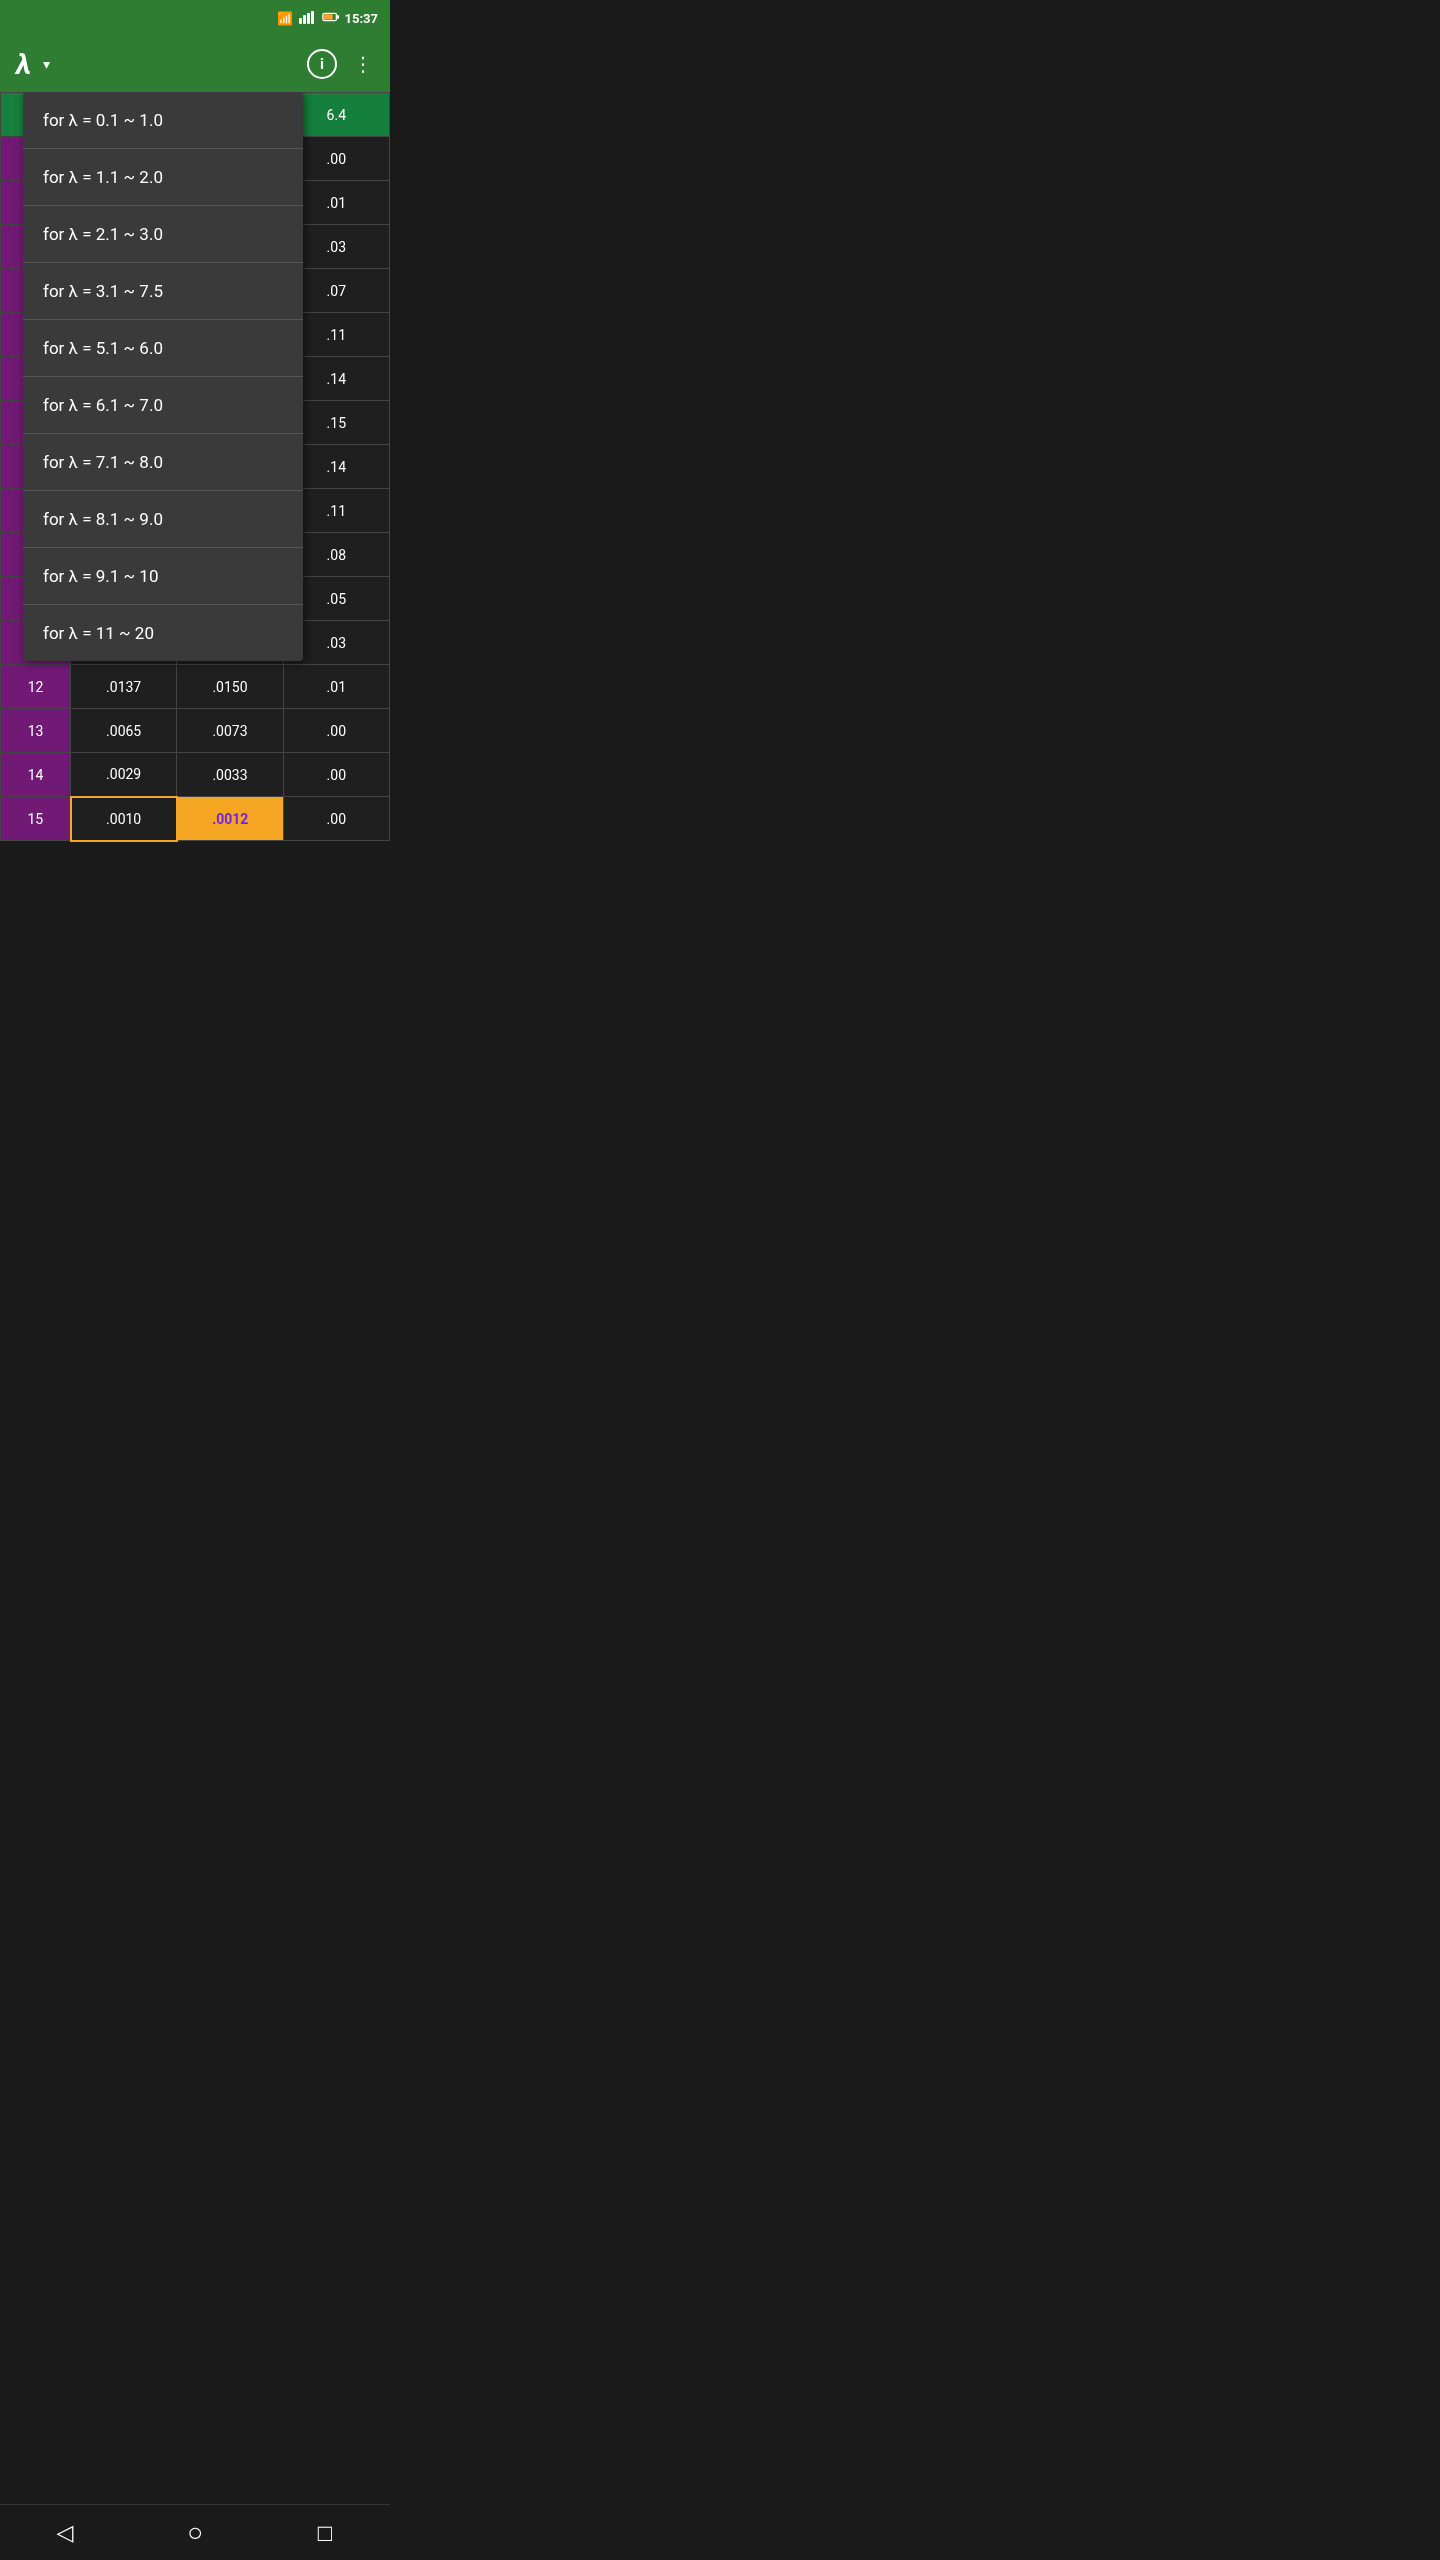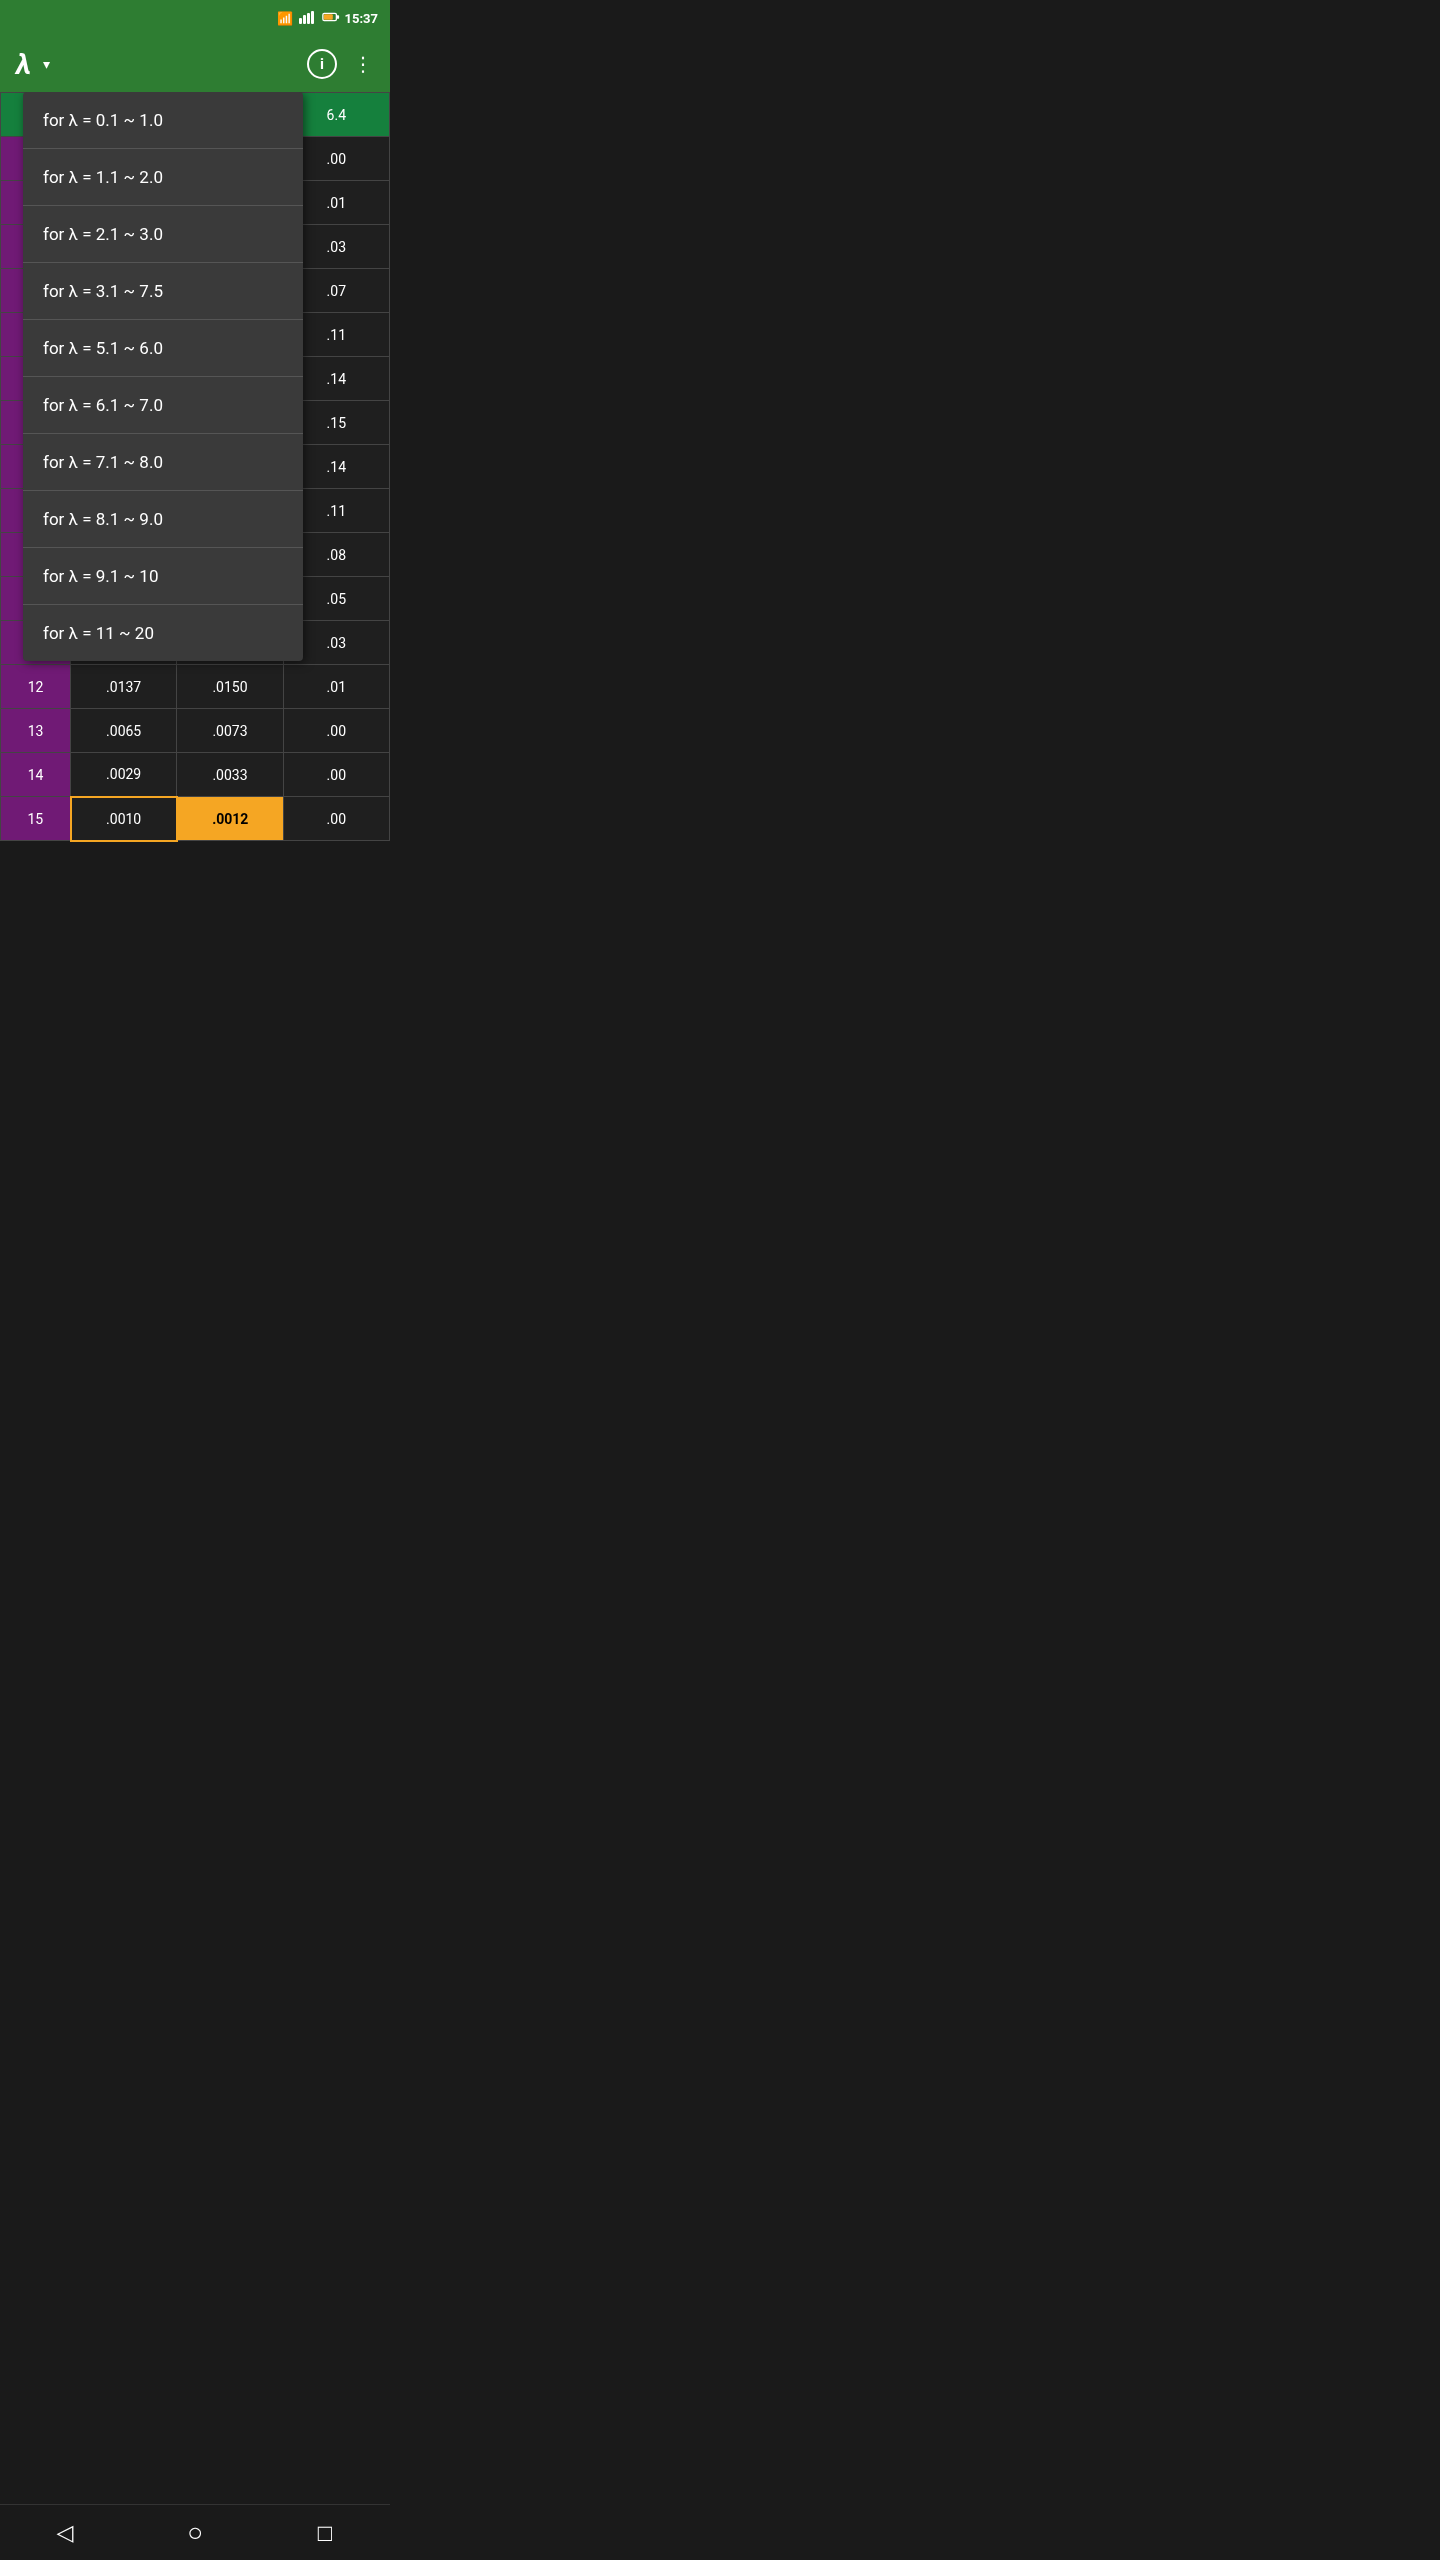--- a/index.html
+++ b/index.html
@@ -114,21 +114,21 @@
     td {
       background: #1f1f1f;
     }
     td.row-header {
       background: #701a75;
       min-width: 45px;
       width: 45px;
     }
     td.highlighted {
       background: #f5a623;
-      color: #000000;
+      color: #6d28d9;
       font-weight: bold;
     }
     td.orange-border {
       border: 2px solid #f5a623;
       margin-left: 12px;
     }
 
     
     .dropdown-overlay {
       position: absolute;

